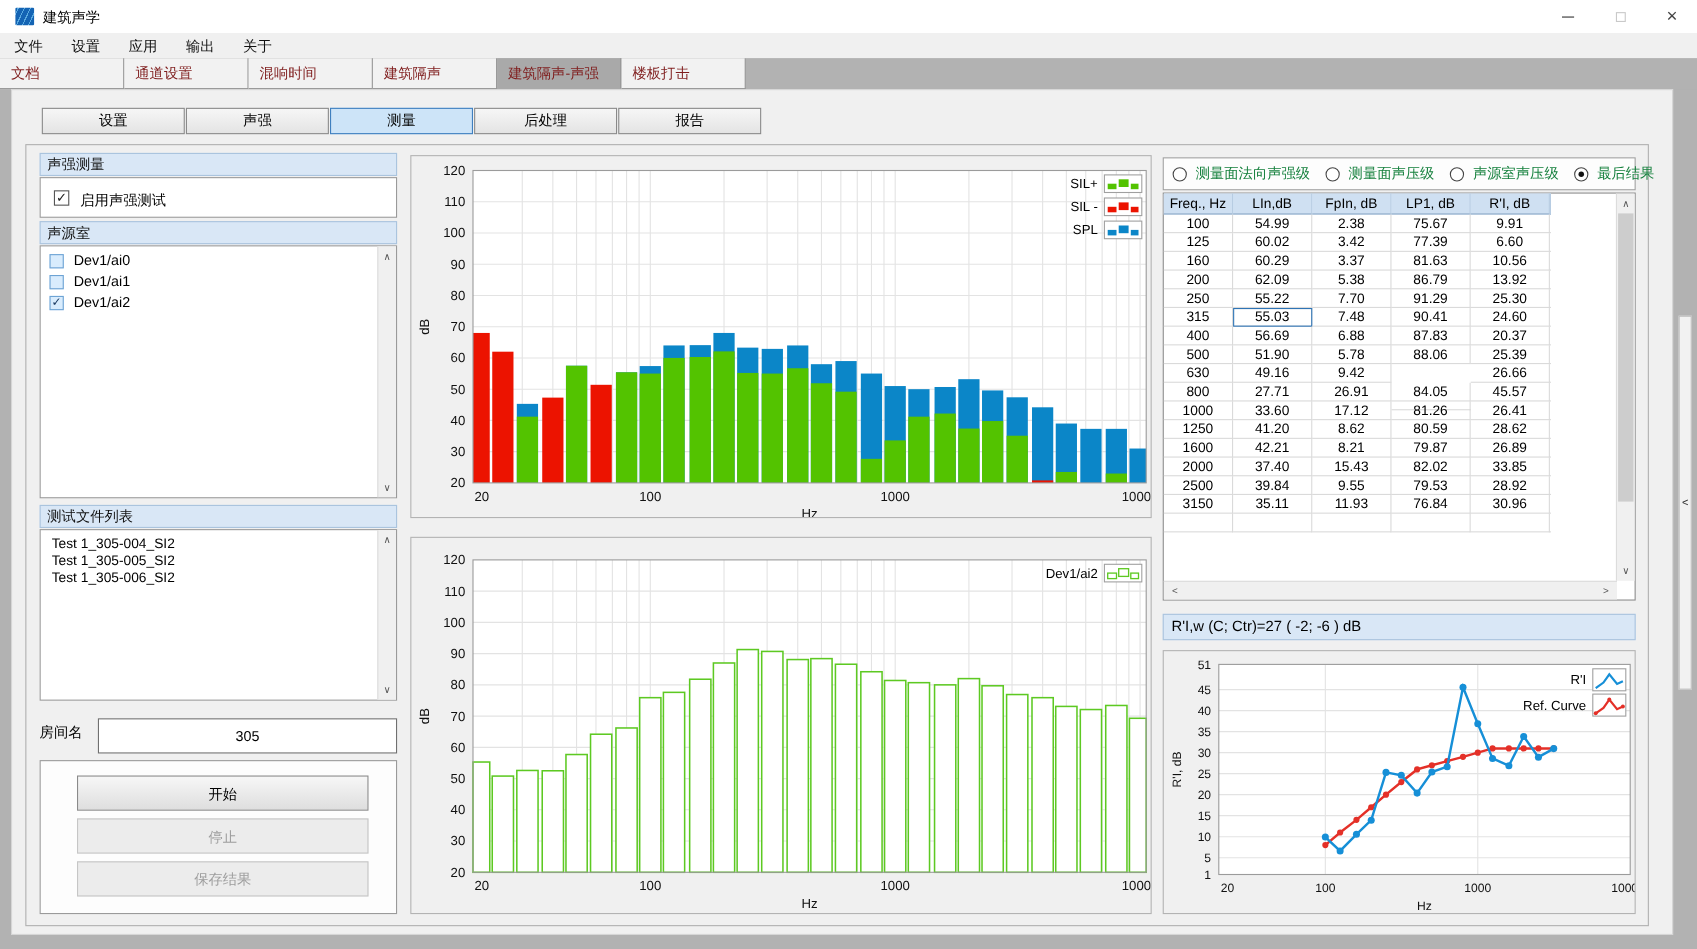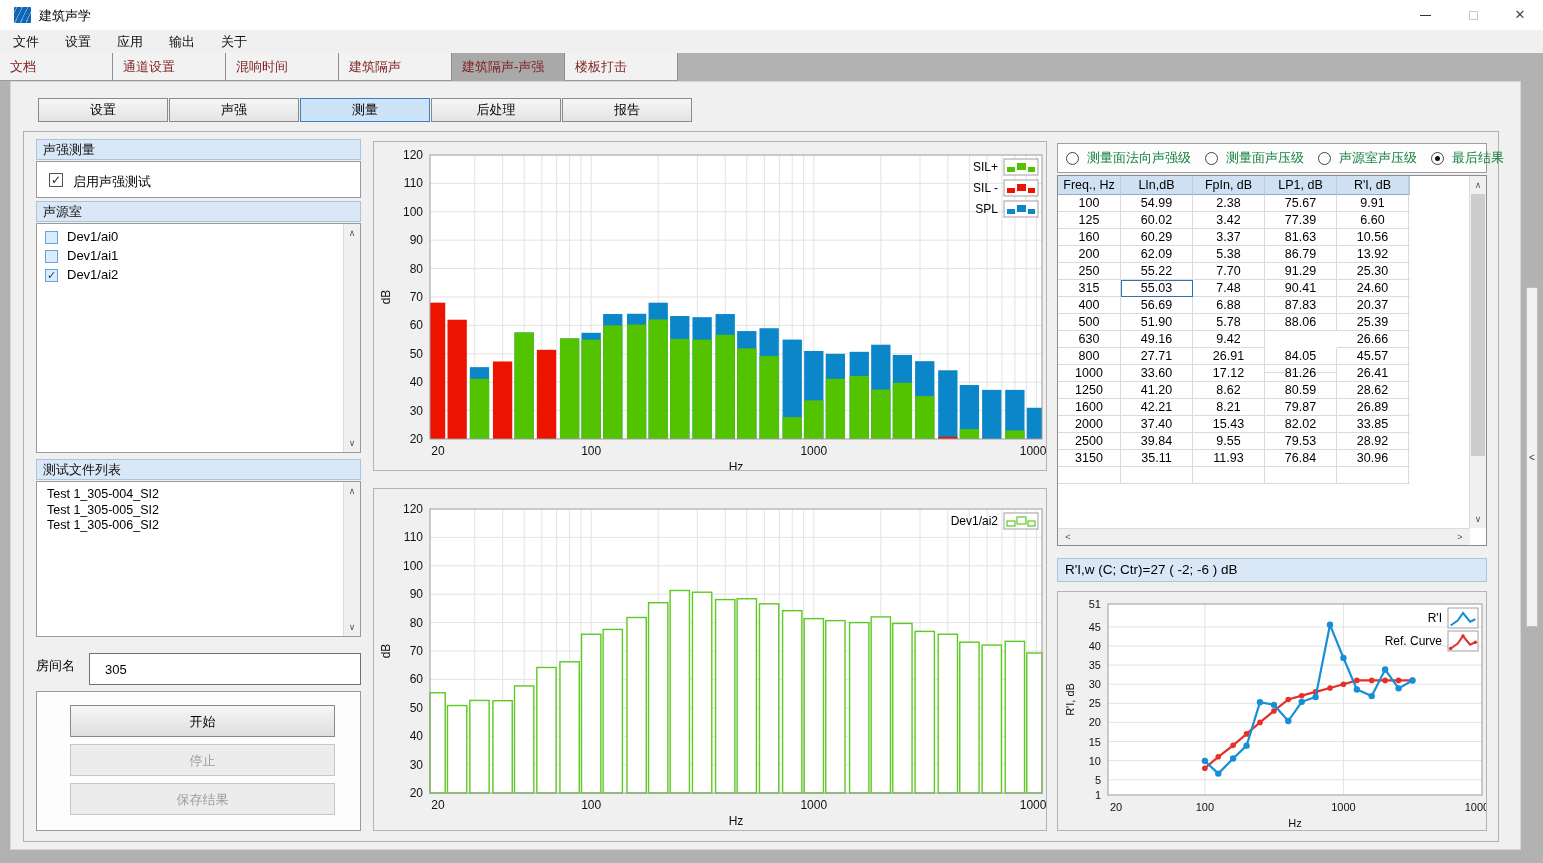--- a/index.html
+++ b/index.html
@@ -36,21 +36,21 @@
     text-align:center;color:#222;font-weight:bold;}
   .cb.blue{background:#d9ecfd;border:1px solid #6da3d4;color:#17365e;}
   .cb-label{position:absolute;font-size:13px;color:#000;}
   .listbox{position:absolute;background:#fff;border:1px solid #9a9a9a;}
   .vscroll{position:absolute;right:0;top:0;bottom:0;width:17px;background:#f0f0f0;border-left:1px solid #dcdcdc;}
   .sarrow{position:absolute;left:0;width:16px;height:16px;text-align:center;font-size:9px;color:#555;line-height:16px;}
   .hscroll{position:absolute;left:0;bottom:0;height:17px;background:#f0f0f0;border-top:1px solid #dcdcdc;}
   .thumb{position:absolute;background:#cdcdcd;}
   .lst-item{position:absolute;font-size:13px;color:#000;}
   .lbl{position:absolute;font-size:13px;color:#000;}
-  .tinput{position:absolute;height:24px;border:1px solid #707070;background:#fff;font-size:13px;text-align:left;color:#000;padding:15px;}
+  .tinput{position:absolute;height:24px;border:1px solid #707070;background:#fff;font-size:13px;text-align:center;color:#000;padding:15px;}
   .btn{position:absolute;width:265px;height:32px;font-size:13px;color:#000;text-align:center;line-height:30px;
     background:linear-gradient(#f7f7f7,#dedede);border:1px solid #8a8a8a;}
   .btn.disabled{background:#ececec;border:1px solid #c6c6c6;color:#9d9d9d;}
   .chart-panel{position:absolute;background:#f0f0f0;border:1px solid #b3b3b3;}
   .radio-row{position:absolute;background:#fdfdfd;border:1px solid #a0a0a0;display:flex;align-items:center;}
   .radio{width:13px;height:13px;border:1px solid #444;border-radius:50%;background:#fff;position:relative;flex:none;}
   .radio.sel::after{content:"";position:absolute;left:3px;top:3px;width:5px;height:5px;border-radius:50%;background:#111;}
   .radio-label{font-size:13px;color:#15803d;margin:0 14px 0 8px;white-space:nowrap;}
   .datatable{position:absolute;background:#fff;border:1px solid #8a8a8a;}
   .trow{display:flex;height:17px;}

